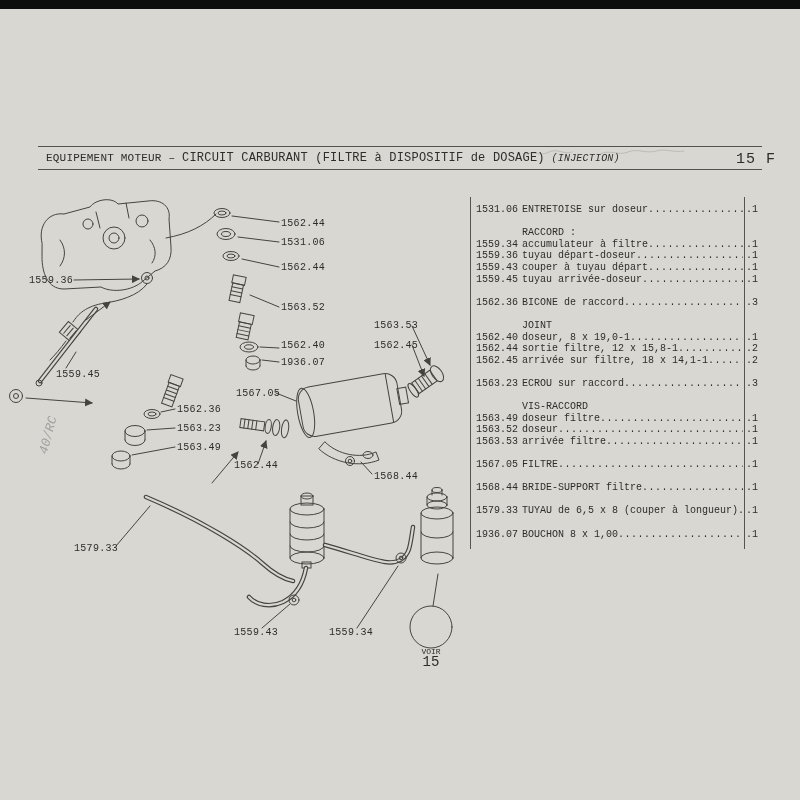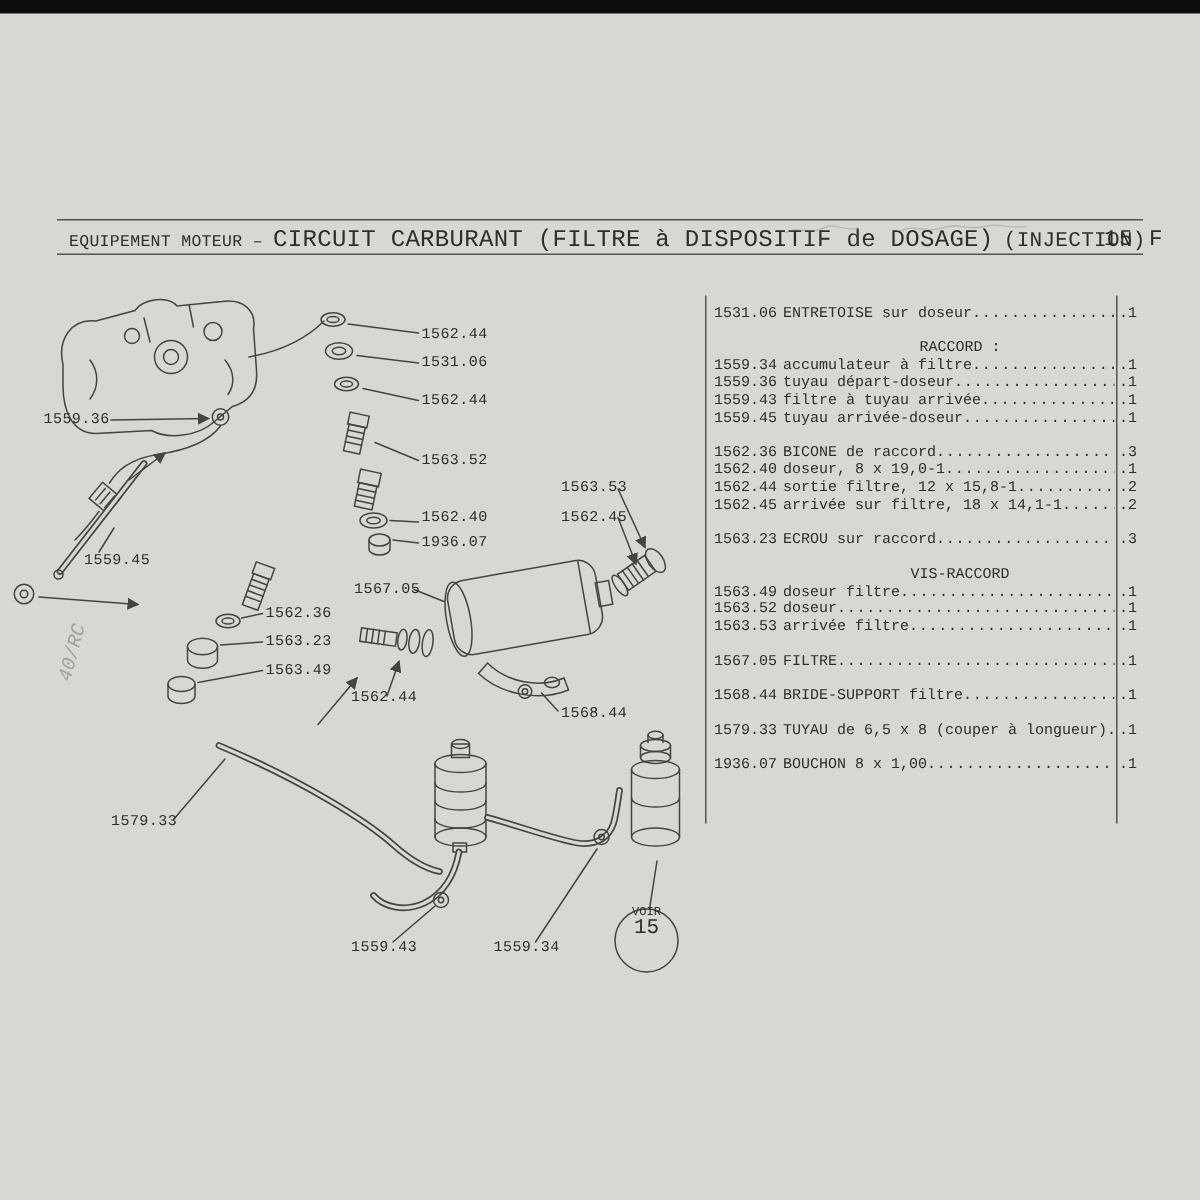--- a/index.html
+++ b/index.html
@@ -12,44 +12,44 @@
   }
   .page { position:relative; width:800px; height:800px; background:#d8d7d1; overflow:hidden; }
 
   .scan-strip { position:absolute; top:0; left:0; width:800px; height:9px; background:#0d0d0d; }
 
   .hrule { position:absolute; left:38px; width:724px; height:1px; background:#53524d; }
   .hrule.top { top:146px; }
   .hrule.bottom { top:169px; }
 
   .header-text { position:absolute; top:151px; left:46px; font-size:11px; white-space:nowrap; letter-spacing:0.2px; }
-  .header-text .sub { font-size:16px;text-align:center; }
-  .header-text .note { font-size:14px; }
+  .header-text .sub { font-size:12px;text-align:center; }
+  .header-text .note { font-size:10px; font-style:italic; }
   .page-num { position:absolute; top:151px; left:736px; font-size:15px; letter-spacing:1px; }
 
   .vrule { position:absolute; top:197px; width:1px; height:352px; background:#55544f; }
   .vrule.left { left:470px; }
   .vrule.right { left:744px; }
 
   .parts { position:absolute; left:476px; top:204px; width:282px; font-size:10px; line-height:11.6px; }
   .prow { display:flex; align-items:baseline; }
-  .prow.gap { margin-top:11.6px;justify-content:center; }
+  .prow.gap { margin-top:11.6px; }
   .pref { flex:0 0 46px; white-space:nowrap; }
   .pdesc { flex:0 1 auto; white-space:nowrap; }
   .pleader { flex:1 1 0; overflow:hidden; white-space:nowrap; }
   .pleader::after { content:"......................................................................."; letter-spacing:0.5px; }
   .pqty { flex:0 0 14px; padding-left:3px; white-space:nowrap; }
 
   .diagram-svg { position:absolute; left:0; top:0; width:800px; height:800px; }
 
   .dlabel {
     position:absolute; font-size:10px; white-space:nowrap; letter-spacing:0.3px;
   }
   .voir-badge {
-    position:absolute; left:413px; top:603px; width:36px; text-align:center; line-height:11px;
+    position:absolute; left:413px; top:646px; width:36px; text-align:center; line-height:11px;
   }
   .voir-badge .v1 { font-size:8px; display:block; }
   .voir-badge .v2 { font-size:14px; display:block; }
 
   .side-note {
     position:absolute; left:36px; top:452px; font-size:13px; font-style:italic;
     color:#5d5d68; opacity:0.45; transform:rotate(-75deg); transform-origin:0 0;
     white-space:nowrap;
   }
 </style>
@@ -299,35 +299,39 @@
         <span class="pqty">.1</span>
       </div>
       <div class="prow">
         <span class="pref">1559.36</span>
         <span class="pdesc">tuyau départ-doseur</span>
         <span class="pleader"></span>
         <span class="pqty">.1</span>
       </div>
       <div class="prow">
         <span class="pref">1559.43</span>
-        <span class="pdesc">filtre à tuyau arrivée</span>
+        <span class="pdesc">couper à tuyau départ</span>
         <span class="pleader"></span>
         <span class="pqty">.1</span>
       </div>
       <div class="prow">
         <span class="pref">1559.45</span>
         <span class="pdesc">tuyau arrivée-doseur</span>
         <span class="pleader"></span>
         <span class="pqty">.1</span>
       </div>
       <div class="prow gap">
         <span class="pref">1562.36</span>
         <span class="pdesc">BICONE de raccord</span>
         <span class="pleader"></span>
         <span class="pqty">.3</span>
+      </div>
+      <div class="prow gap group">
+        <span class="pref"></span>
+        <span class="pdesc">JOINT</span>
       </div>
       <div class="prow">
         <span class="pref">1562.40</span>
         <span class="pdesc">doseur, 8 x 19,0-1</span>
         <span class="pleader"></span>
         <span class="pqty">.1</span>
       </div>
       <div class="prow">
         <span class="pref">1562.44</span>
         <span class="pdesc">sortie filtre, 12 x 15,8-1</span>

